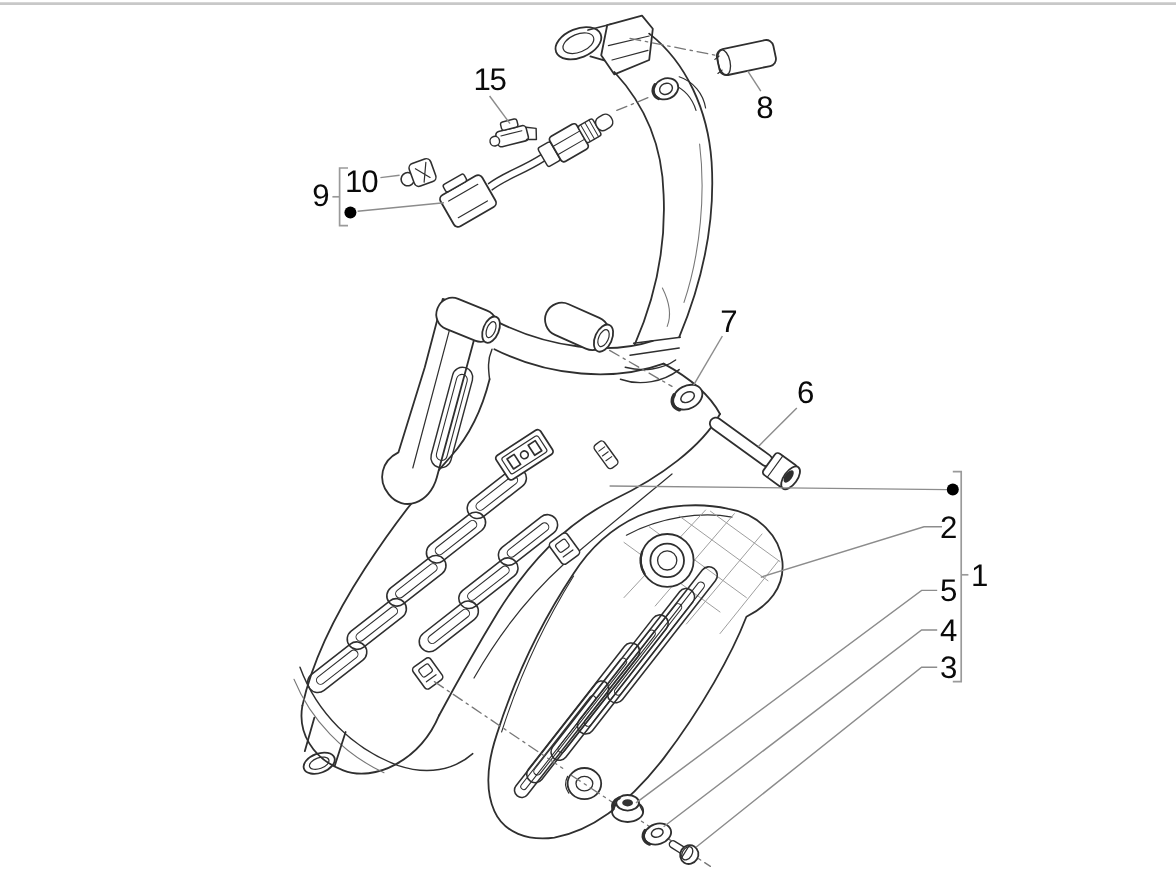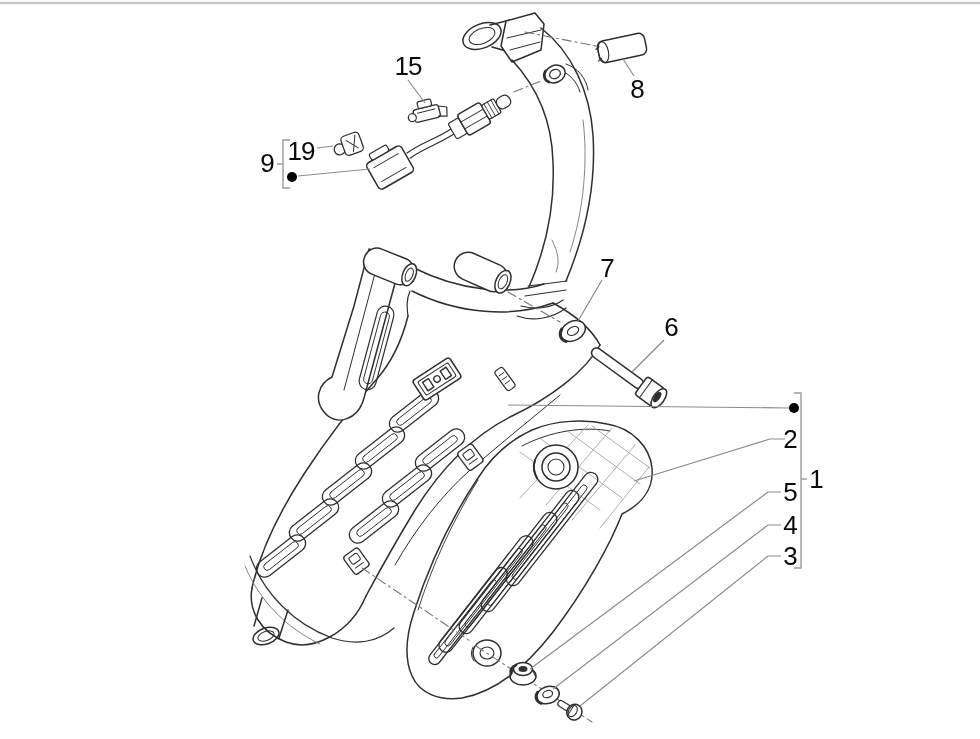--- a/index.html
+++ b/index.html
@@ -315,15 +315,15 @@
 
   <span class="callout" style="left:816px;top:479px">1</span>
   <span class="callout" style="left:790px;top:439px">2</span>
   <span class="callout" style="left:790px;top:556px">3</span>
   <span class="callout" style="left:790px;top:525px">4</span>
   <span class="callout" style="left:790px;top:492px">5</span>
   <span class="callout" style="left:671px;top:327px">6</span>
   <span class="callout" style="left:607px;top:268px">7</span>
   <span class="callout" style="left:637px;top:89px">8</span>
   <span class="callout" style="left:267px;top:163px">9</span>
-  <span class="callout" style="left:301px;top:151px">19</span>
+  <span class="callout" style="left:301px;top:151px">10</span>
   <span class="callout" style="left:408px;top:66px">15</span>
 </div>
 
 </body></html>

